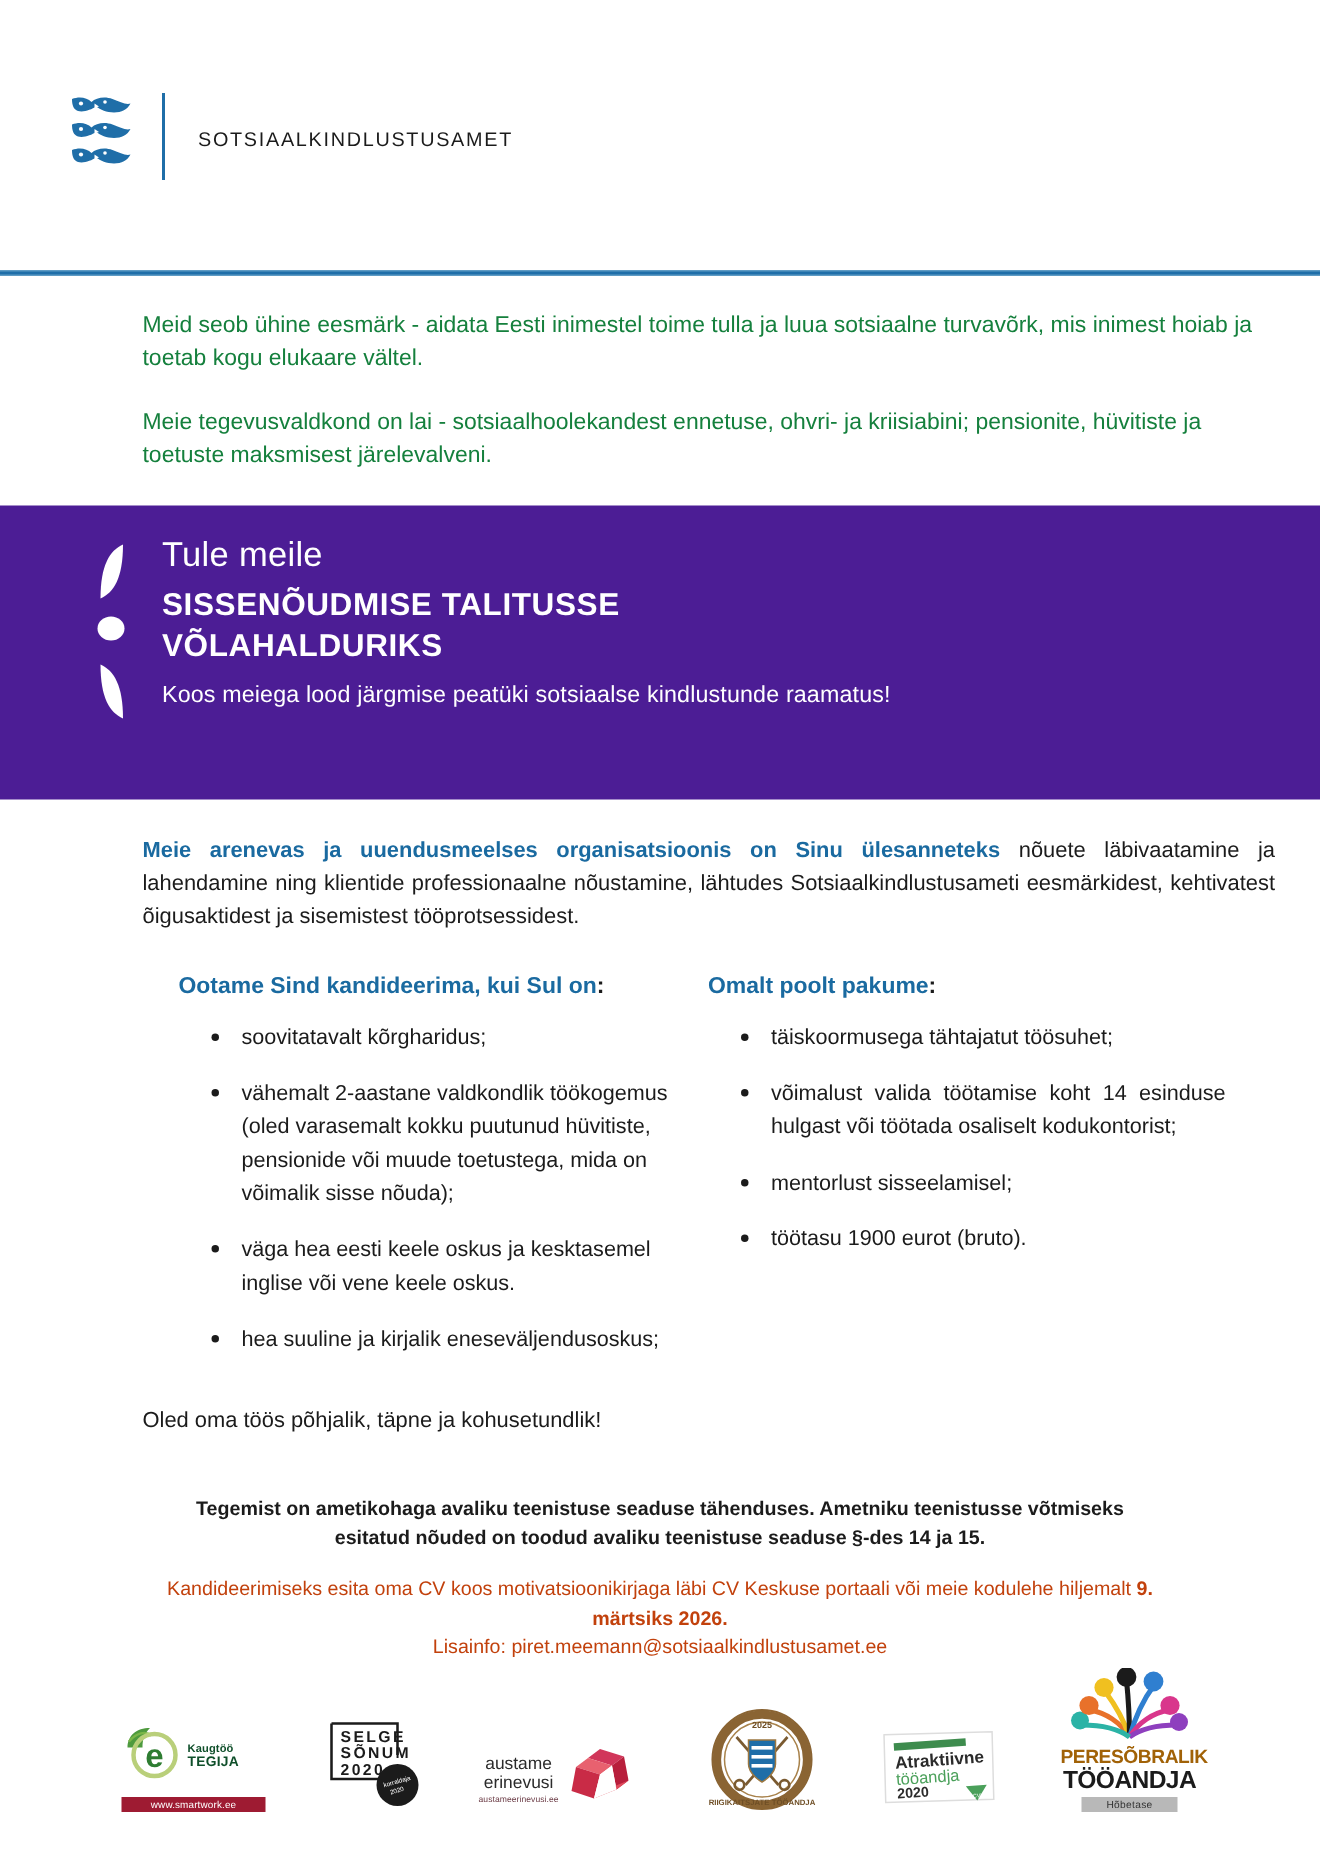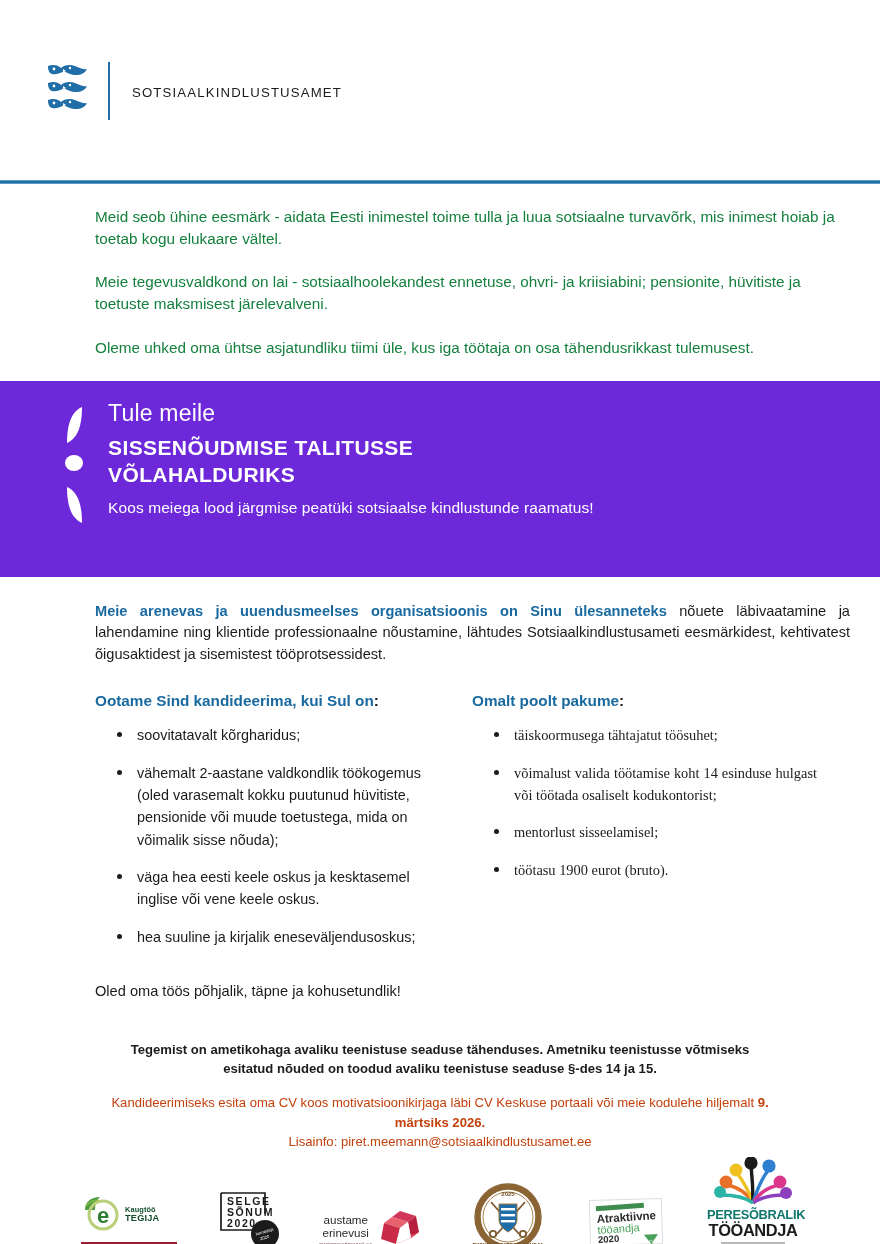--- a/index.html
+++ b/index.html
@@ -59,21 +59,21 @@
   }
   .intro p {
     margin: 0 0 22px 0;
     font-size: 15.3px;
     line-height: 1.42;
     color: #15803d;
   }
 
   
   .banner {
-    background: #6d28d9;
+    background: #4c1d95;
     width: 100%;
     height: 196px;
     margin-top: 9px;
     display: flex;
     align-items: flex-start;
     padding: 16px 0 0 0;
     position: relative;
   }
   .banner-mark {
     width: 30px;
@@ -116,22 +116,22 @@
   .lead-para .hl {
     color: #1a6aa0;
     font-weight: bold;
   }
 
   
   .columns {
     display: flex;
     padding: 26px 24px 0 95px;
   }
-  .col { width: 353px; }
-  .col:last-child { margin-left: 24px; }
+  .col { width: 353px; margin-left: 24px; }
+  .col:last-child { margin-left: 0; }
   .col-head {
     color: #1a6aa0;
     font-weight: bold;
     font-size: 15.3px;
     margin-bottom: 14px;
   }
   .col-head .punct { color: #1b1b1b; font-weight: bold; }
   ul.bullets {
     margin: 0;
     padding: 0 0 0 22px;
@@ -148,21 +148,21 @@
   ul.bullets li::before {
     content: "";
     position: absolute;
     left: 0;
     top: 8px;
     width: 5px;
     height: 5px;
     border-radius: 50%;
     background: #1b1b1b;
   }
-  .col.justified ul.bullets li { text-align: justify; padding-right: 8px; font-family: Liberation Serif, serif; }
+  .col.justified ul.bullets li { text-align: justify; padding-right: 8px; }
 
   
   .closing {
     padding: 20px 30px 0 95px;
     font-size: 14.6px;
     color: #1b1b1b;
   }
 
   
   .legal {
@@ -221,21 +221,21 @@
   .au-url { font-size: 5.7px; color: #6b3b45; margin-top: 2px; letter-spacing: 0.05px;}
 
   
   .lg-seal { width: 78px; height: 70px; }
 
   
   .lg-atr { width: 84px; height: 58px; }
 
   
   .lg-pere { width: 92px; }
-  .pere-t1 { font-size: 12.8px; font-weight: bold; color: #0f766e; letter-spacing: -0.3px; text-align:center; line-height:1; }
+  .pere-t1 { font-size: 12.8px; font-weight: bold; color: #a16207; letter-spacing: -0.3px; text-align:center; line-height:1; }
   .pere-t2 { font-size: 16.4px; font-weight: bold; color: #1b1b1b; letter-spacing: -0.4px; text-align:center; line-height:1; margin-top:1px;}
   .pere-badge {
     background: #b8b8b8;
     color: #333333;
     font-size: 6.8px;
     text-align: center;
     padding: 1.5px 0;
     margin: 3px 14px 0 14px;
     letter-spacing: 0.2px;
   }
@@ -270,21 +270,20 @@
   </span>
   <span class="crest-divider"></span>
   <span class="org-name">Sotsiaalkindlustusamet</span>
 </div>
 
 <div class="top-rule"></div>
 
 <div class="intro">
   <p>Meid seob ühine eesmärk - aidata Eesti inimestel toime tulla ja luua sotsiaalne turvavõrk, mis inimest hoiab ja toetab kogu elukaare vältel.</p>
   <p>Meie tegevusvaldkond on lai - sotsiaalhoolekandest ennetuse, ohvri- ja kriisiabini; pensionite, hüvitiste ja toetuste maksmisest järelevalveni.</p>
-  <p>Oleme uhked oma ühtse asjatundliku tiimi üle, kus iga töötaja on osa tähendusrikkast tulemusest.</p>
 </div>
 
 <div class="banner">
   <span class="banner-mark">
     <svg viewBox="0 0 30 140" width="30" height="140">
       <path d="M20 2 C20 24 14 34 5 38 C5 16 11 6 20 2 Z" fill="#ffffff"></path>
       <ellipse cx="12" cy="58" rx="9" ry="8" fill="#ffffff"></ellipse>
       <path d="M5 82 C5 104 11 114 20 118 C20 96 14 86 5 82 Z" fill="#ffffff"></path>
     </svg>
   </span>

